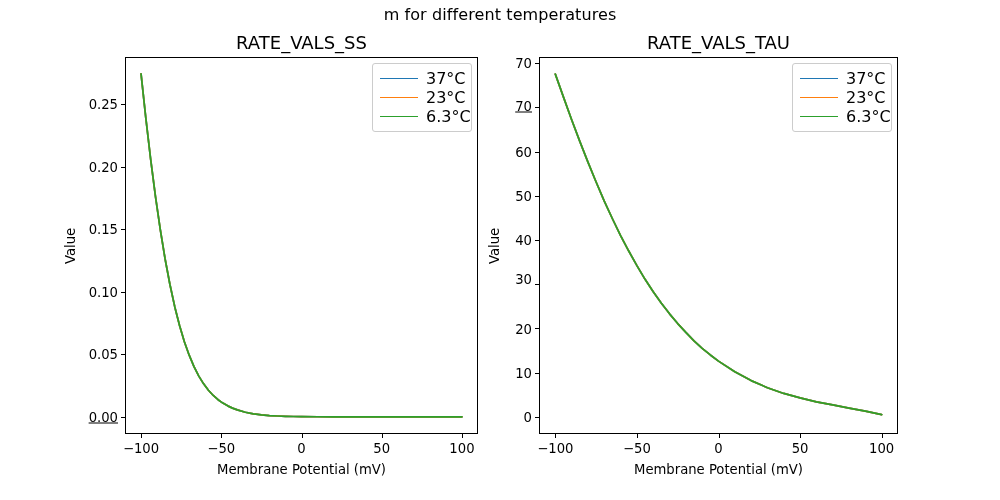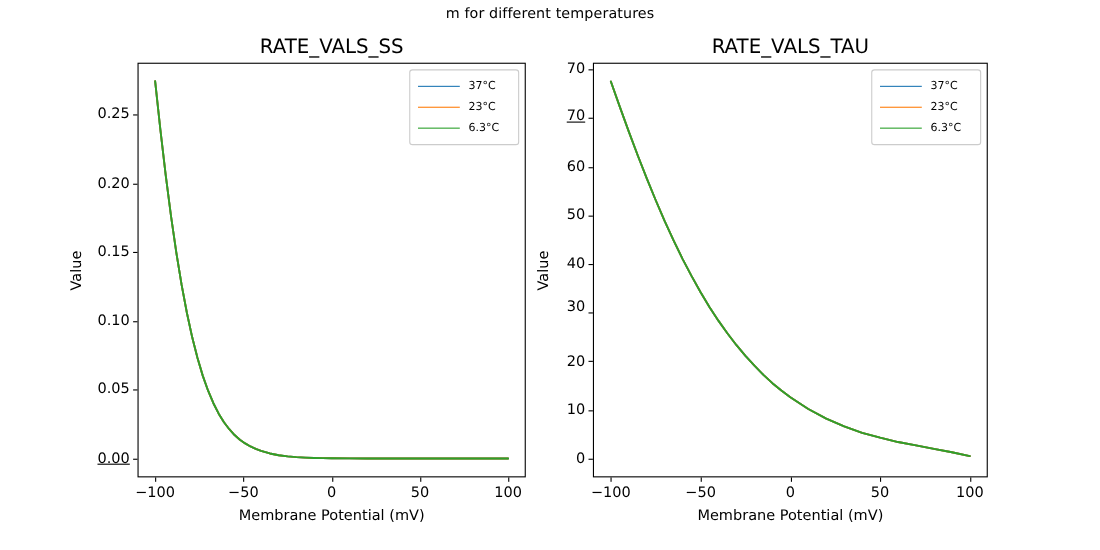--- a/index.html
+++ b/index.html
@@ -19,21 +19,21 @@
     width: 1000px;
     height: 500px;
     background: #ffffff;
   }
   .suptitle {
     position: absolute;
     left: 0;
     top: 5px;
     width: 1000px;
     text-align: center;
-    font-size: 13px;
+    font-size: 16px;
     color: #000000;
     letter-spacing: 0.1px;
   }
   .axes-title {
     position: absolute;
     text-align: center;
     font-size: 18px;
     color: #000000;
   }
   .axes-frame {
@@ -95,21 +95,21 @@
   }
   .legend-swatch {
     width: 38px;
     height: 0;
     border-top-width: 1.6px;
     border-top-style: solid;
     margin-right: 8px;
     flex: 0 0 auto;
   }
   .legend-text {
-    font-size: 10px;
+    font-size: 16px;
     color: #000000;
     white-space: nowrap;
     line-height: 1;
   }
 </style>
 </head>
 <body>
 
 <div id="figure">
 

